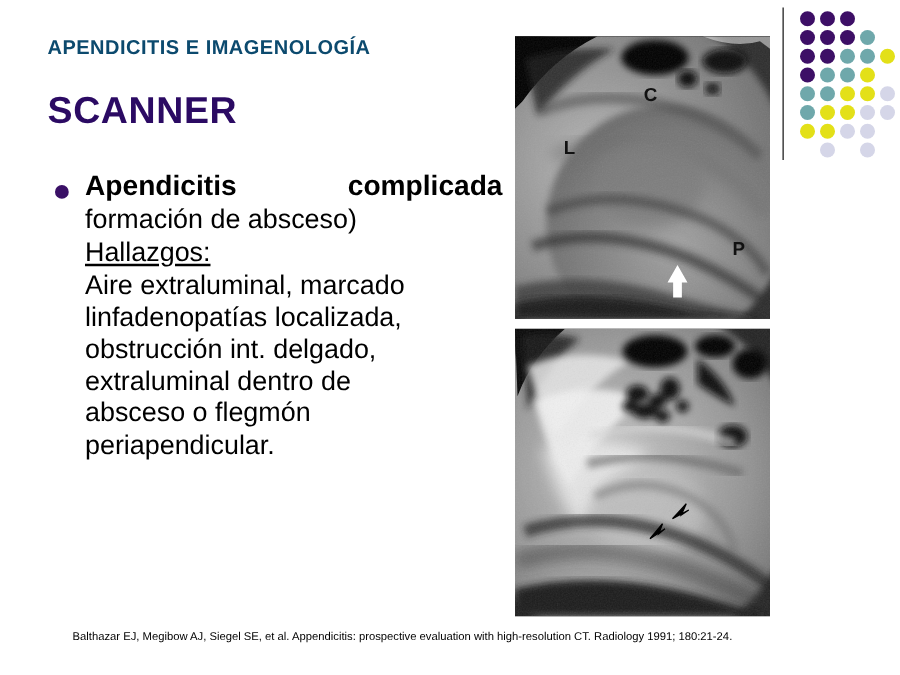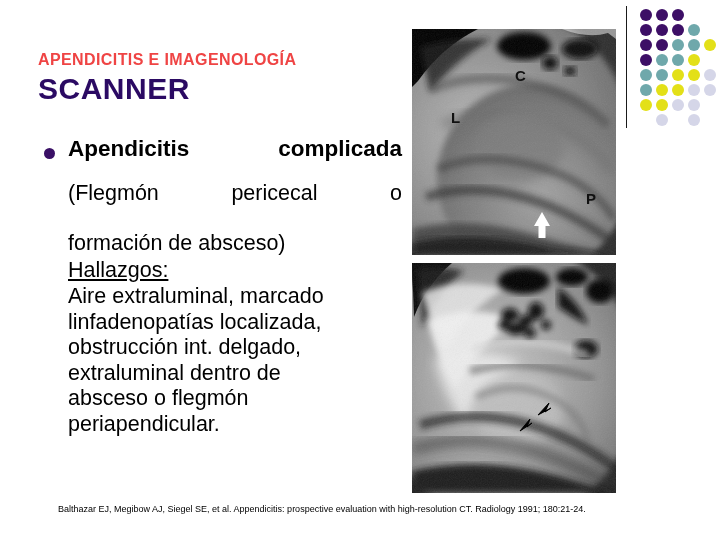--- a/index.html
+++ b/index.html
@@ -18,22 +18,22 @@
   #logo-dots{
     position:absolute;left:640px;top:9px;
     display:grid;grid-template-columns:repeat(5,16px);
     grid-auto-rows:15px;
   }
   #logo-dots .dot{width:12px;height:12px;border-radius:50%;}
   #logo-dots .blank{width:12px;height:12px;background:transparent;}
 
   
   #kicker{
-    position:absolute;left:38px;top:51px;
-    font-size:16px;font-weight:bold;color:#ef4444;
+    position:absolute;left:38px;top:30px;
+    font-size:16px;font-weight:bold;color:#0c4a6e;
     letter-spacing:.4px;white-space:nowrap;
   }
   #title{
     position:absolute;left:38px;top:72px;
     font-size:30px;font-weight:bold;color:#2b0a63;
     letter-spacing:.5px;white-space:nowrap;
   }
 
   
   #body-block{
@@ -43,21 +43,21 @@
     position:absolute;left:4px;top:12px;
     width:11px;height:11px;border-radius:50%;background:#3a1066;
   }
   #body-text{
     margin-left:28px;color:#000;font-size:21.5px;line-height:25px;
   }
   .lead{
     display:block;font-weight:bold;font-size:22.5px;line-height:26px;
     text-align:justify;text-align-last:justify;
     white-space:nowrap;letter-spacing:0;
-    margin-bottom:19px;
+    margin-bottom:1px;
   }
   .paren{
     display:block;text-align:justify;line-height:25px;
   }
   .paren::after{content:"";display:inline-block;width:100%;}
   .paren-end{display:block;line-height:25px;}
   .findings-label{
     display:block;text-decoration:underline;line-height:27px;
     margin-top:1px;
   }
@@ -128,21 +128,20 @@
       <div class="blank"></div>
     </div>
 
   <div id="kicker">APENDICITIS E IMAGENOLOGÍA</div>
   <div id="title">SCANNER</div>
 
   <div id="body-block">
     <span id="bullet-marker" style="background: rgb(58, 16, 102);"></span>
     <div id="body-text">
       <span class="lead">Apendicitis complicada</span>
-      <span class="paren">(Flegmón pericecal o</span>
       <span class="paren-end">formación de absceso)</span>
       <span class="findings-label">Hallazgos:</span>
       <span class="finding-line">Aire extraluminal, marcado</span>
       <span class="finding-line">linfadenopatías localizada,</span>
       <span class="finding-line">obstrucción int. delgado,</span>
       <span class="finding-line">extraluminal dentro  de</span>
       <span class="finding-line">absceso o flegmón</span>
       <span class="finding-line">periapendicular.</span>
     </div>
   </div>

